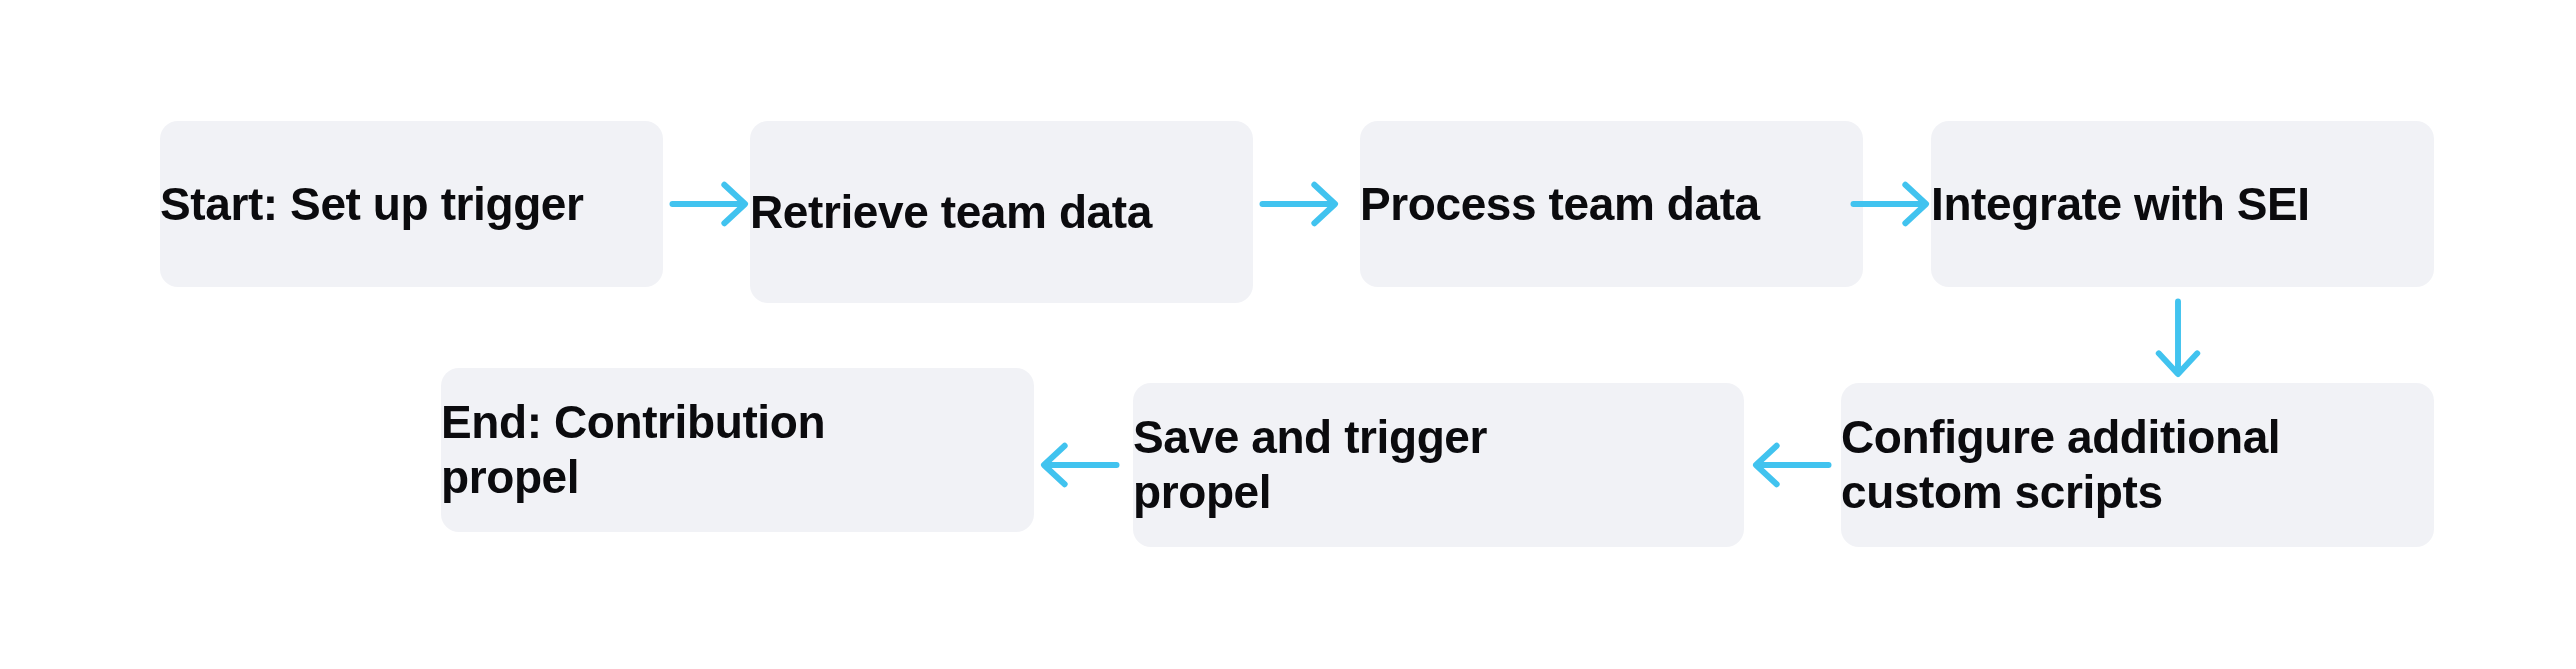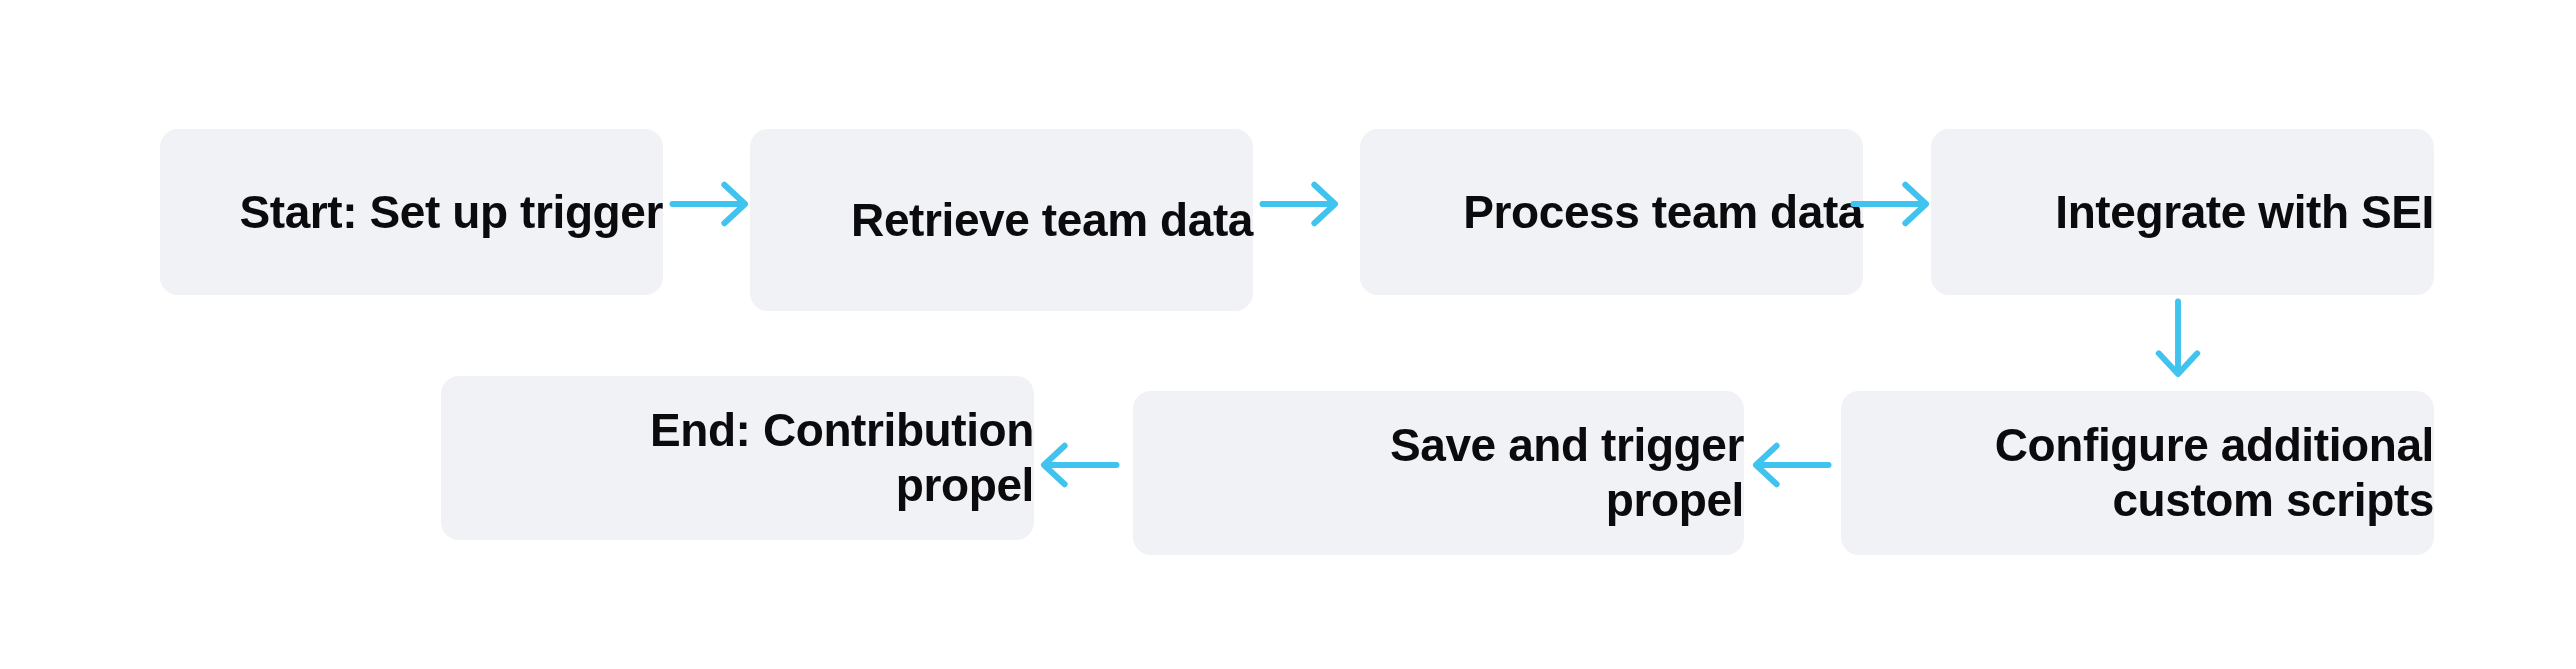--- a/index.html
+++ b/index.html
@@ -14,29 +14,28 @@
     background: var(--page-bg, #ffffff);
     font-family: "Liberation Sans", "DejaVu Sans", sans-serif;
     overflow: hidden;
   }
   .node {
     position: absolute;
     background: var(--node-bg, #f1f2f6);
     border-radius: 18px;
     display: flex;
     flex-direction: column;
-    align-items: flex-end;
+    align-items: flex-start;
     justify-content: center;
     text-align: center;
     color: var(--node-text, #0b0b0e);
     font-size: 46px;
     font-weight: 700;
     letter-spacing: -0.4px;
     line-height: 55px;
-    margin-top: 8px;
   }
   .node span { display: block; white-space: nowrap; }
 
   
   .n1 { left: 160px;  top: 121px; width: 503px; height: 166px; }
   .n2 { left: 750px; top: 121px; width: 503px; height: 182px; }
   .n3 { left: 1360px; top: 121px; width: 503px; height: 166px; }
   .n4 { left: 1931px; top: 121px; width: 503px; height: 166px; }
   
   .n5 { left: 1841px; top: 383px; width: 593px; height: 164px; }

